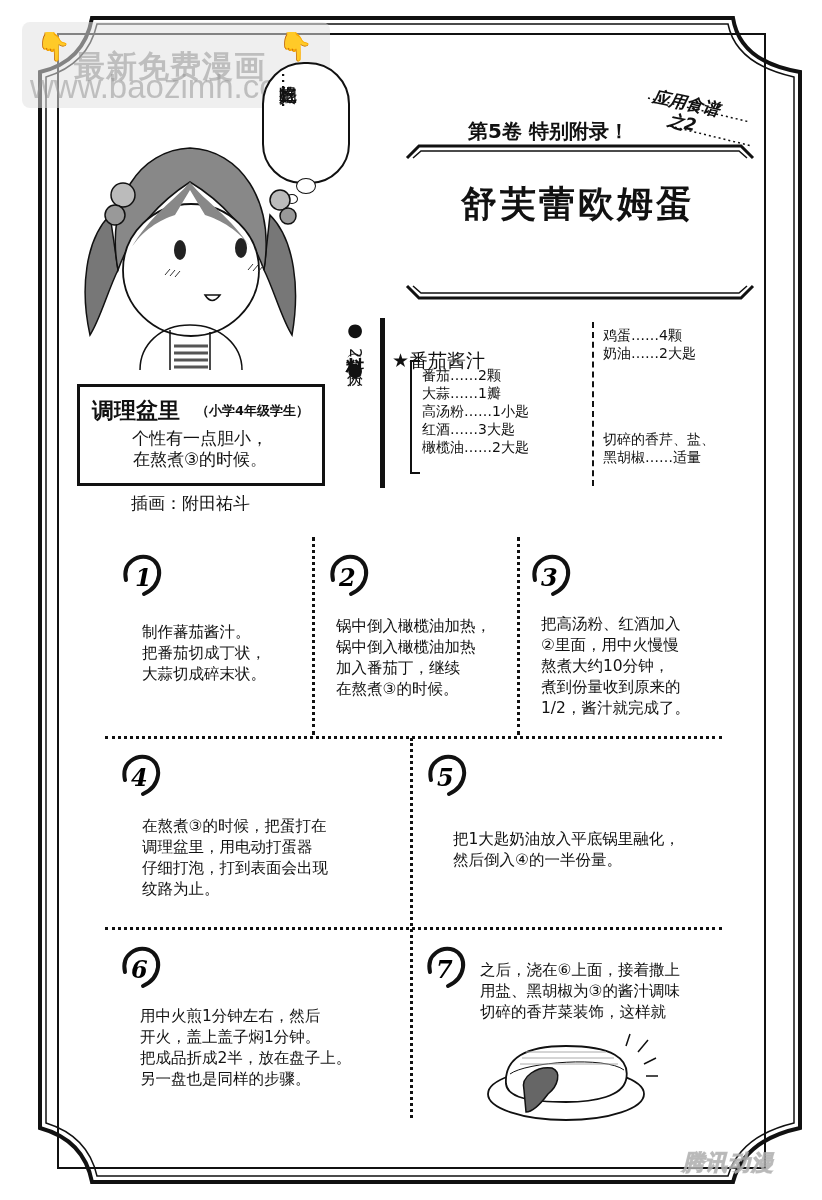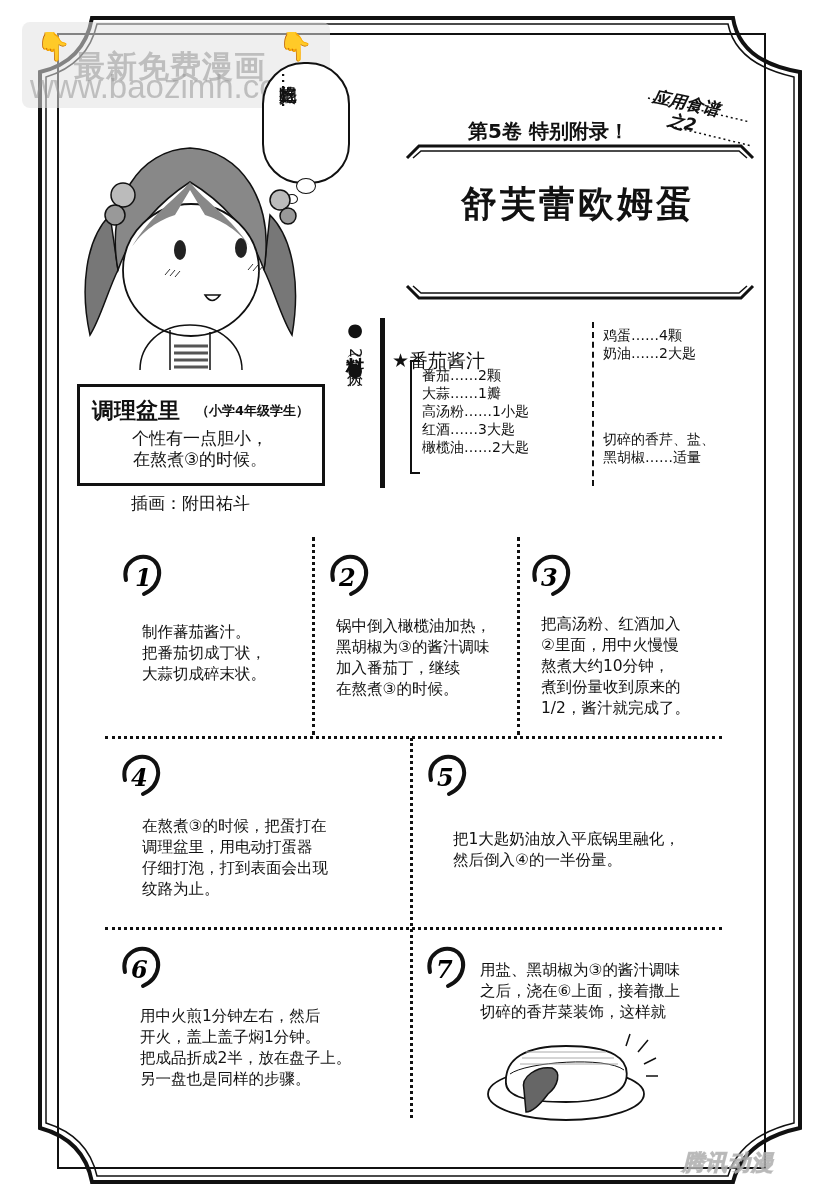--- a/index.html
+++ b/index.html
@@ -196,21 +196,21 @@
   <div>把番茄切成丁状，</div>
   <div>大蒜切成碎末状。</div>
 </div>
 
 <svg class="abs step-num" style="left:325px;top:552px;" viewBox="0 0 46 46">
   <path d="M8,28 C4,10 20,2 32,6 C46,12 44,34 26,42" fill="none" stroke="#111" stroke-width="4" stroke-linecap="round"></path>
   <text x="14" y="34" font-size="24" font-style="italic" font-weight="bold" font-family="DejaVu Serif, serif">2</text>
 </svg>
 <div class="abs step-text" style="left:336px;top:616px;">
   <div>锅中倒入橄榄油加热，</div>
-  <div>黑胡椒为③的酱汁调味</div>
+  <div>锅中倒入橄榄油加热</div>
   <div>加入番茄丁，继续</div>
   <div>在熬煮③的时候。</div>
 </div>
 
 <svg class="abs step-num" style="left:527px;top:552px;" viewBox="0 0 46 46">
   <path d="M8,28 C4,10 20,2 32,6 C46,12 44,34 26,42" fill="none" stroke="#111" stroke-width="4" stroke-linecap="round"></path>
   <text x="14" y="34" font-size="24" font-style="italic" font-weight="bold" font-family="DejaVu Serif, serif">3</text>
 </svg>
 <div class="abs step-text" style="left:541px;top:614px;">
   <div>把高汤粉、红酒加入</div>
@@ -249,22 +249,22 @@
   <div>开火，盖上盖子焖1分钟。</div>
   <div>把成品折成2半，放在盘子上。</div>
   <div>另一盘也是同样的步骤。</div>
 </div>
 
 <svg class="abs step-num" style="left:422px;top:944px;" viewBox="0 0 46 46">
   <path d="M8,28 C4,10 20,2 32,6 C46,12 44,34 26,42" fill="none" stroke="#111" stroke-width="4" stroke-linecap="round"></path>
   <text x="14" y="34" font-size="24" font-style="italic" font-weight="bold" font-family="DejaVu Serif, serif">7</text>
 </svg>
 <div class="abs step-text" style="left:480px;top:960px;">
+  <div>之后，浇在⑥上面，接着撒上</div>
   <div>用盐、黑胡椒为③的酱汁调味</div>
-  <div>之后，浇在⑥上面，接着撒上</div>
   <div>切碎的香芹菜装饰，这样就</div>
 </div>
 
 <svg class="abs omelette" viewBox="0 0 180 92">
   <ellipse cx="80" cy="62" rx="78" ry="26" fill="#fff" stroke="#111" stroke-width="1.8"></ellipse>
   <path d="M20,52 C18,26 40,14 80,14 C125,14 145,26 140,48 C136,64 110,70 80,70 C45,70 22,66 20,52 Z" fill="#fff" stroke="#111" stroke-width="1.8"></path>
   <path d="M24,42 C40,30 120,24 138,38" fill="none" stroke="#111" stroke-width="1"></path>
   <path d="M40,20 h80 M36,26 h92 M34,32 h98" stroke="#aaa" stroke-width="1"></path>
   <path d="M38,58 C34,44 52,34 66,36 C76,40 72,54 62,62 C56,70 48,80 40,80 Z" fill="#666" stroke="#111" stroke-width="1.5"></path>
   <path d="M140,14 l4,-12 M152,20 l10,-12 M158,32 l12,-6 M160,44 l12,0" stroke="#111" stroke-width="1.5"></path>

